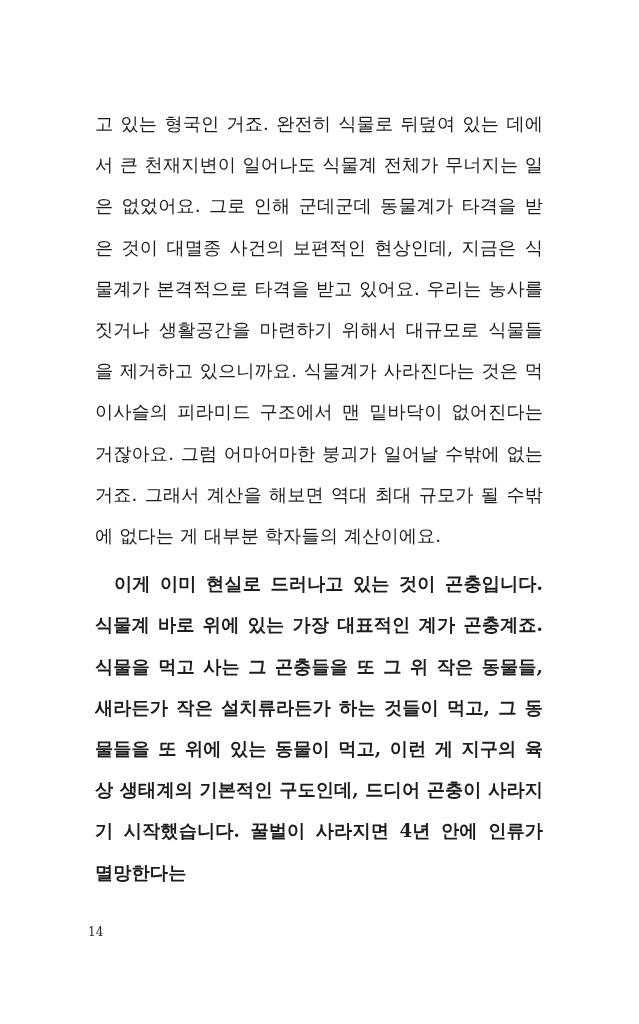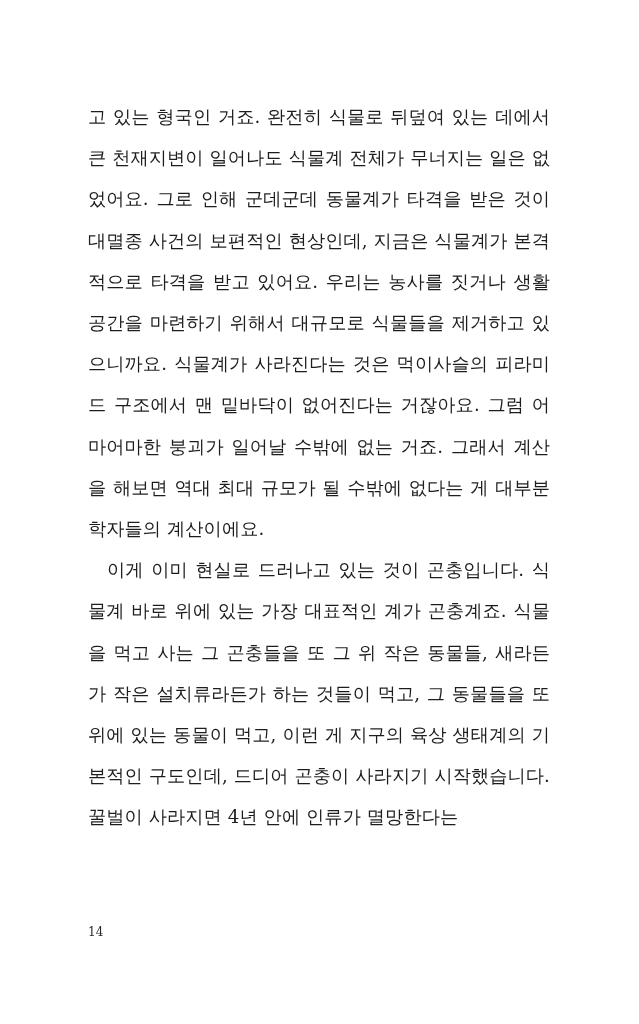--- a/index.html
+++ b/index.html
@@ -20,39 +20,40 @@
   }
 
   .text-block {
     position: absolute;
     left: 88px;
     top: 96px;
     width: 462px;
   }
 
   .para {
-    margin: 0;
+    margin: 7px;
     padding: 0;
     font-family: "DejaVu Serif", "Liberation Serif", serif;
     font-size: 18.2px;
     line-height: 41.2px;
     color: #1d1d1f;
     text-align: justify;
     text-justify: inter-character;
     word-break: break-all;
     letter-spacing: 0.1px;
     -webkit-font-smoothing: antialiased;
   }
 
   .para + .para {
     margin-top: 0;
   }
 
   .para.indent {
     text-indent: 19px;
+    font-weight: bold;
   }
 
   .page-number {
     position: absolute;
     left: 88px;
     top: 922px;
     font-family: "DejaVu Serif", "Liberation Serif", serif;
     font-size: 12px;
     line-height: 20px;
     color: #2a2a2c;

